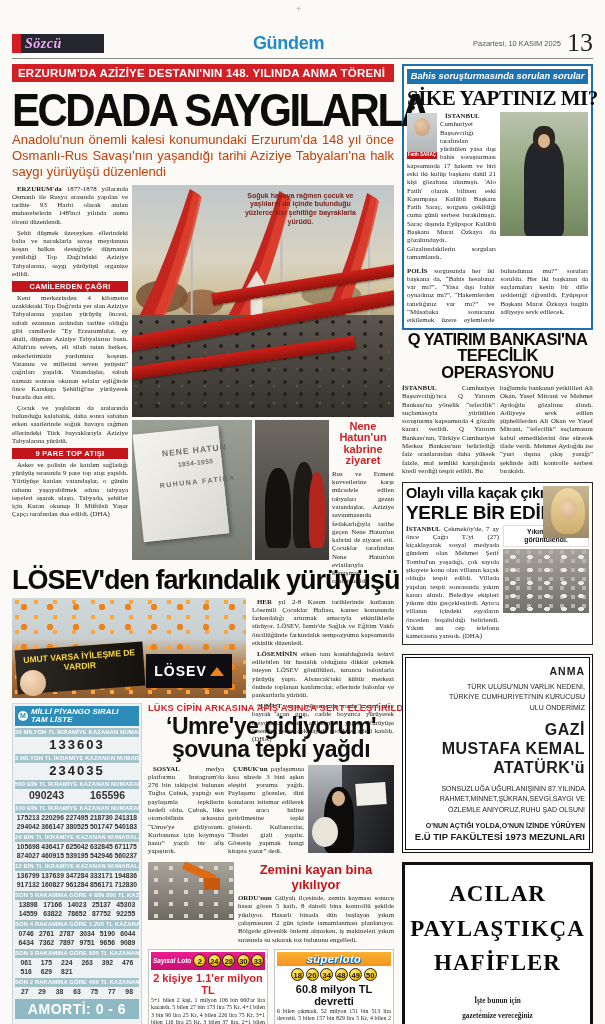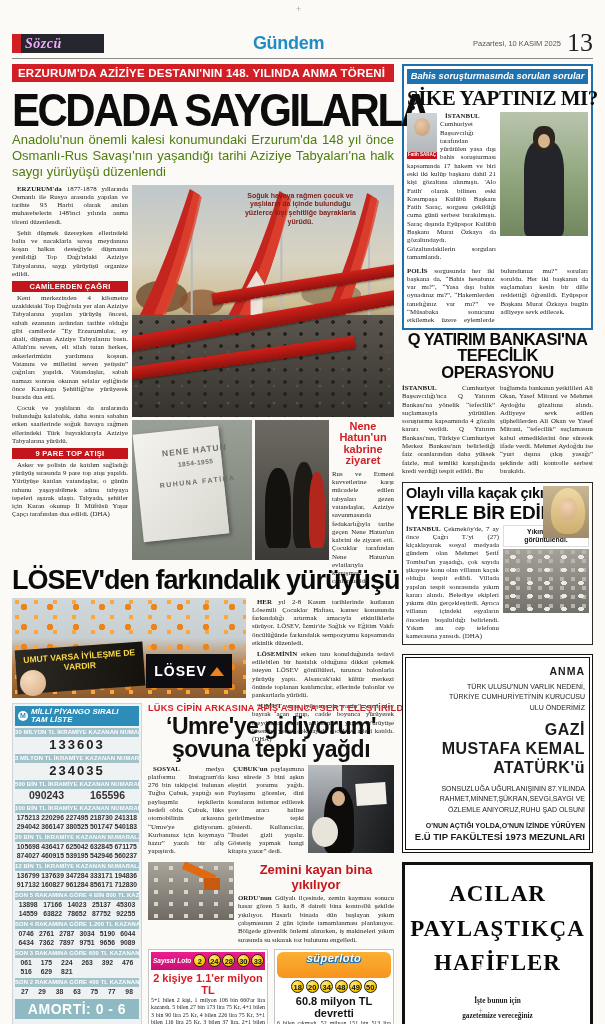--- a/index.html
+++ b/index.html
@@ -20,21 +20,21 @@
 
   .main{position:absolute;top:64px;left:12px;right:12px;display:flex;gap:8px;}
   .leftcol{width:382px;flex:none;}
   .sidebar{flex:1;min-width:0;}
 
   
   .kicker{background:#d21f26;color:#fff;font:bold 11.5px/18px "Liberation Sans",sans-serif;
           padding:0 6px;letter-spacing:.2px;white-space:nowrap;overflow:hidden;}
   .bighead{font:900 42px/0.95 "Liberation Sans",sans-serif;color:#0d0d0d;letter-spacing:-2.5px;
            transform:scaleY(1.12);transform-origin:left top;white-space:nowrap;margin:6px 0 2px;}
-  .subhead{font:500 13px/1.25 "Liberation Sans",sans-serif;color:#4d7c0f;text-align:justify;margin:4px 0 4px;}
+  .subhead{font:500 13px/1.25 "Liberation Sans",sans-serif;color:#c2410c;text-align:justify;margin:4px 0 4px;}
   .lead-row{display:flex;gap:4px;}
   .bodycol{width:116px;flex:none;}
   .bodytext{font-size:6.9px;line-height:1.2;text-align:justify;color:#1d1d1d;}
   .bodytext p{margin:0 0 2.5px;text-indent:5px;}
   .lw{font-weight:bold;}
   .redbar{background:#c3161c;color:#fff;font:bold 7.5px/11px "Liberation Sans",sans-serif;
           text-align:center;margin:2px 0;letter-spacing:.3px;}
   .lead-right{flex:1;min-width:0;}
 
   
@@ -126,21 +126,21 @@
   .say-ban{background:linear-gradient(#ec1d8e,#c80f74);height:18px;display:flex;align-items:center;gap:2px;padding:0 2px;}
   .say-logo{color:#fff;font:bold italic 6.5px "Liberation Sans",sans-serif;white-space:nowrap;}
   .balls{display:flex;gap:1.5px;align-items:center;}
   .balls span{width:13px;height:13px;border-radius:50%;flex:none;
       background:radial-gradient(circle at 35% 30%,#ffe886,#f7c800 62%,#d99f00);
       border:1px solid #26210c;color:#111;font:bold 7.5px/13px "Liberation Sans",sans-serif;text-align:center;box-sizing:border-box;}
   .plus{color:#fff;font:900 11px "Liberation Sans",sans-serif;}
   .res-h-red{color:#d21f26;font:900 11px "Liberation Sans",sans-serif;text-align:center;margin:2px 0 1px;}
   .res-h-blk{color:#111;font:900 11px "Liberation Sans",sans-serif;text-align:center;margin:2px 0 1px;}
   .res-tx{font-size:5.9px;line-height:1.25;text-align:justify;color:#222;}
-  .sup-ban{background:linear-gradient(#fbb034,#f7941d);height:26px;display:flex;align-items:flex-start;justify-content:center;margin-bottom:2px;border-radius:6px;}
+  .sup-ban{background:linear-gradient(#fbb034,#f7941d);height:14px;display:flex;align-items:center;justify-content:center;margin-bottom:2px;}
   .sup-logo{color:#fff;font:900 italic 11px "Liberation Sans",sans-serif;text-shadow:1px 1px 0 #1a6fae,-1px 1px 0 #1a6fae;letter-spacing:.5px;}
 
   
   .sike{border:2px solid #1d6fae;padding:3px;background:#fff;}
   .sike-ban{background:#1d72b0;color:#fff;font:bold italic 9.3px/15px "Liberation Sans",sans-serif;text-align:center;}
   .sike-h{font:bold 21px/1 "Liberation Serif",serif;text-align:center;margin:4px 0 3px;color:#0e0e0e;letter-spacing:-.5px;white-space:nowrap;}
   .sike-row{display:flex;gap:4px;}
   .sike-row .txt{flex:1;min-width:0;}
   .mug{float:left;width:30px;height:46px;margin:1px 3px 1px 0;background:linear-gradient(#cfd3d6,#aeb2b5);position:relative;}
   .mug .face{position:absolute;left:7px;top:5px;width:16px;height:18px;border-radius:50%;background:radial-gradient(circle at 40% 35%,#e8c9a8,#c49a72);}

